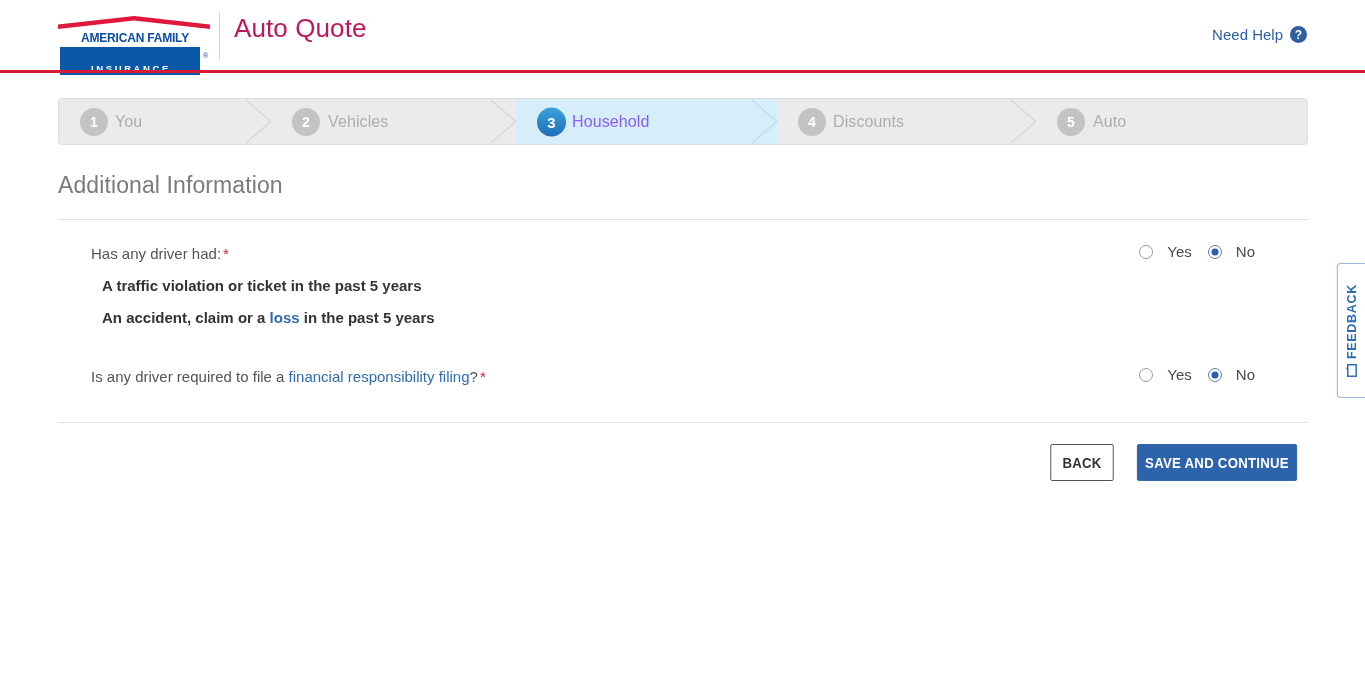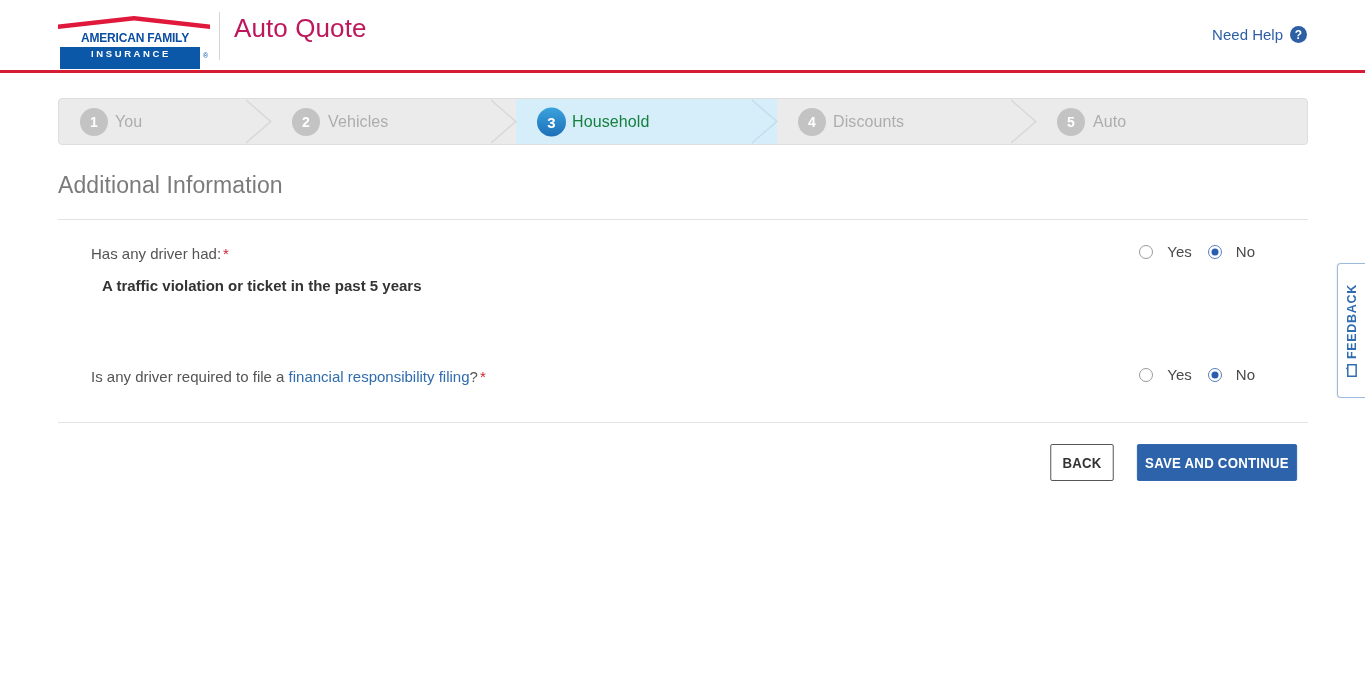--- a/index.html
+++ b/index.html
@@ -44,24 +44,24 @@
     font-size: 12px;
     letter-spacing: -0.2px;
     color: #0b4da2;
     line-height: 16px;
     text-align: center;
     transform: scaleX(1.0);
   }
   .logo-ins-bar {
     position: absolute;
     left: 2px; top: 31px;
-    width: 140px; height: 22px;
+    width: 140px; height: 28px;
     background: #0b57a8;
     display: flex;
-    align-items: flex-start;
+    align-items: flex-end;
     justify-content: center;
   }
   .logo-ins-bar span {
     color: #ffffff;
     font-size: 9.5px;
     font-weight: bold;
     letter-spacing: 2.6px;
     line-height: 13px;
     padding-left: 2px;
   }
@@ -154,21 +154,21 @@
     background: linear-gradient(180deg, #3ba3dd 0%, #1d6fb8 100%);
     width: 29px; height: 29px;
     font-size: 15px;
   }
   .step-label {
     font-size: 16px;
     color: #adadad;
     letter-spacing: 0.1px;
   }
   .step.s3 .step-label {
-    color: #15803d;
+    color: #8b5cf6;
     font-size: 16px;
   }
 
   
   .page-title {
     position: absolute;
     left: 58px; top: 172px;
     font-size: 23px;
     color: #7b7b7b;
     font-weight: normal;
@@ -397,20 +397,23 @@
 <div class="page-title">Additional Information</div>
 
 <div class="rule rule-top"></div>
 
 <div class="q-row q-row-1">
   <div class="q-text">
     <span>Has any driver had:</span><span class="req">*</span>
   </div>
   <div class="q-sub">
     <span>A traffic violation or ticket in the past 5 years</span>
+  </div>
+  <div class="q-sub">
+    <span>An accident, claim or a </span><span class="link">loss</span><span> in the past 5 years</span>
   </div>
 
   <div class="radio-group">
     <label class="radio-opt">
       <span class="radio"></span>
       <span class="radio-label">Yes</span>
     </label>
     <label class="radio-opt">
       <span class="radio checked"></span>
       <span class="radio-label">No</span>

